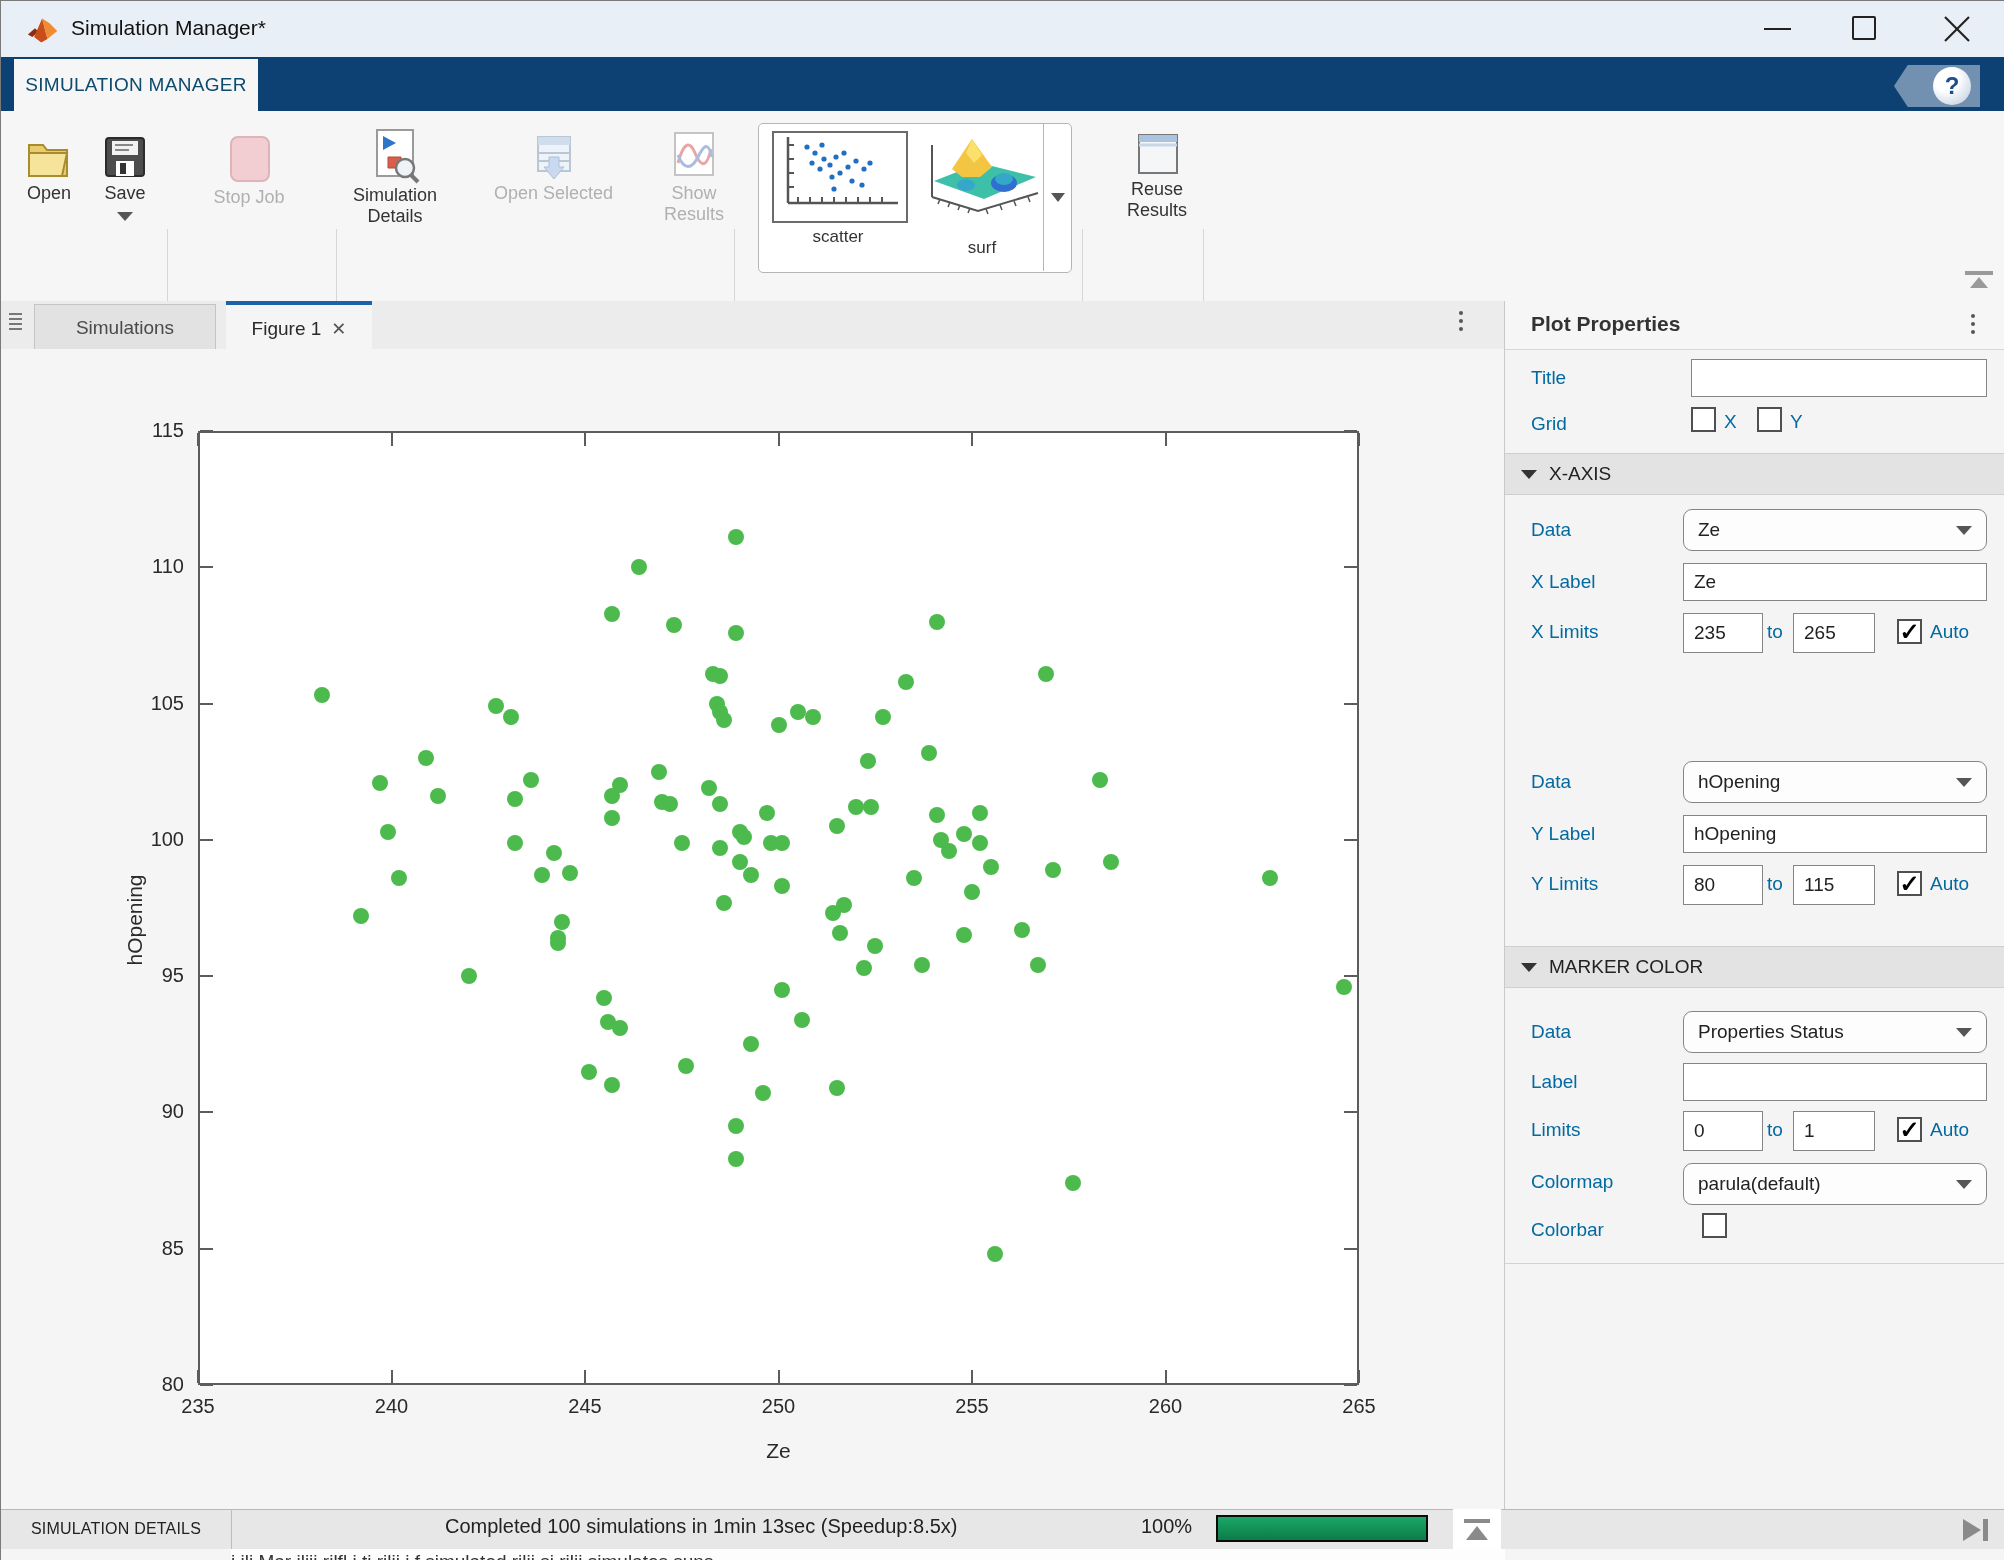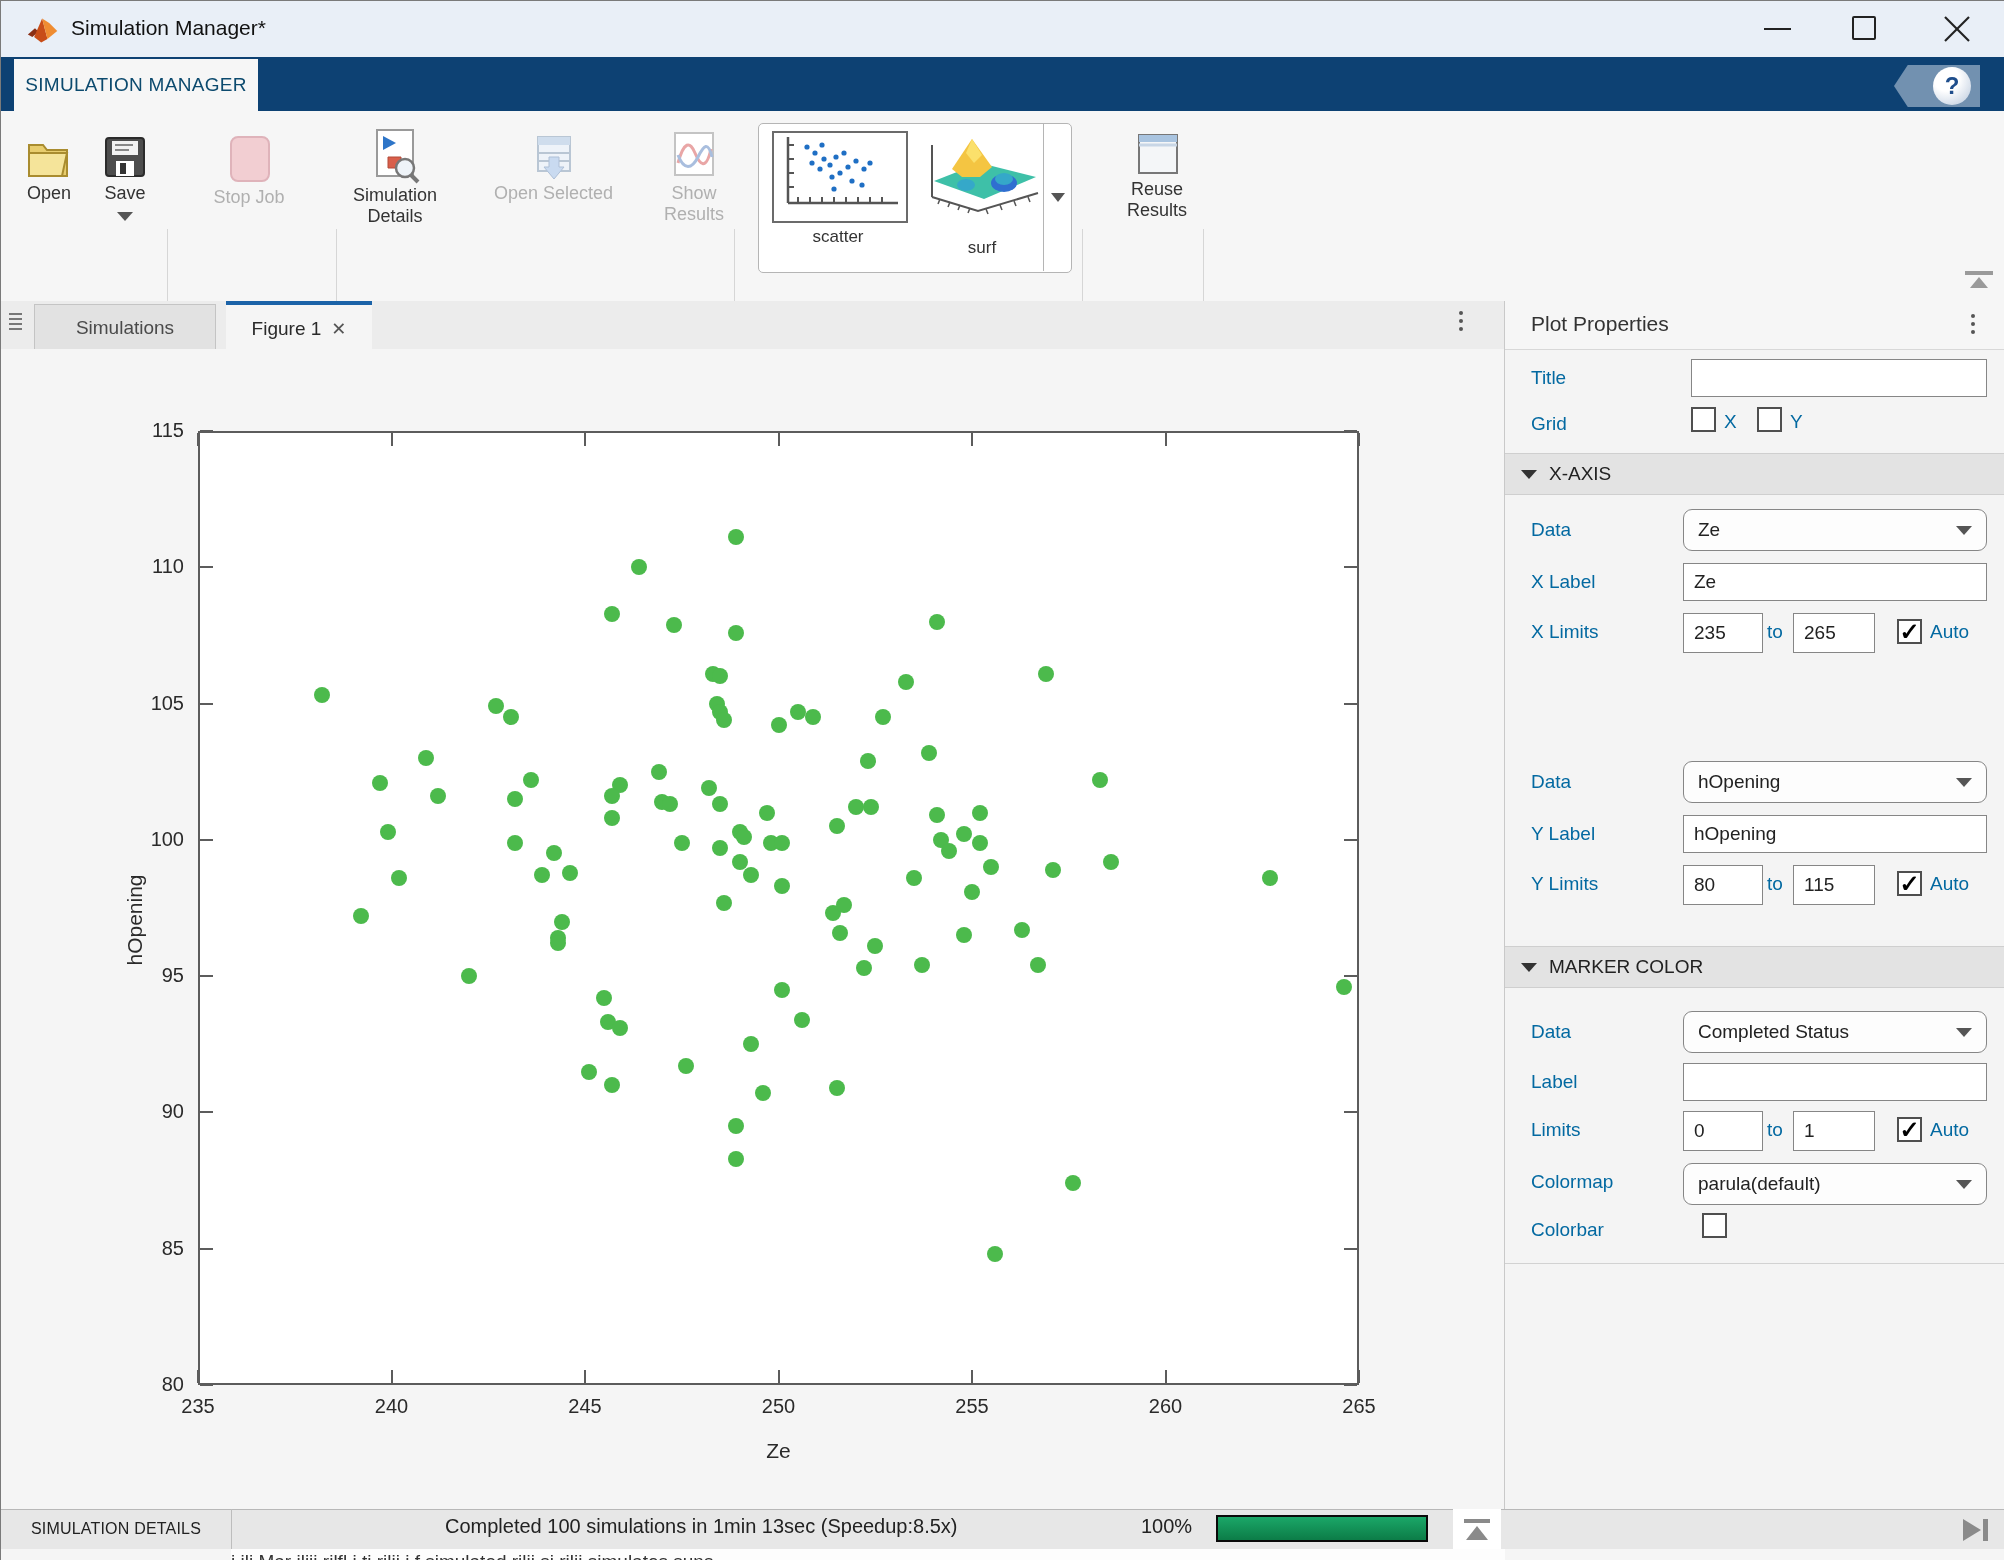--- a/index.html
+++ b/index.html
@@ -33,21 +33,21 @@
   
   #figure{left:0;top:348px;width:1503px;height:1160px;background:#f5f5f5;}
   #plotbox{left:197px;top:82px;width:1161px;height:954px;background:#fff;border:2px solid #5c5c5c;box-sizing:border-box;}
   .tick{background:#5c5c5c;}
   .ticklab{font-size:20px;color:#2a2a2a;}
   .axis-label{font-size:21px;color:#2a2a2a;}
   .dot{width:16px;height:16px;border-radius:50%;transform:translate(-50%,-50%);}
   
   #vdivider{left:1503px;top:300px;width:1px;height:1208px;background:#c9c9c9;}
   #panel{left:1504px;top:300px;width:500px;height:1208px;background:#f4f4f4;}
-  #panel-header{left:0;top:0;width:500px;height:48px;background:#f6f6f6;border-bottom:1px solid #d8d8d8;}
+  #panel-header{left:0;top:0;width:500px;height:48px;background:#f6f6f6;border-bottom:1px solid #d8d8d8;font-weight:bold;}
   #panel-title{left:26px;top:11px;font-size:21px;color:#333;}
   .prop-label{font-size:19px;color:#0369a1;}
   .pinput{position:absolute;border:1.5px solid #868686;background:#fff;font-size:19px;font-family:"Liberation Sans",sans-serif;padding:0 10px;color:#222;box-sizing:border-box;}
   .pselect{position:absolute;border:1.5px solid #868686;background:#fdfdfd;border-radius:9px;font-size:19px;color:#222;display:flex;align-items:center;padding:0 14px;box-sizing:border-box;justify-content:space-between;cursor:pointer;}
   .chk{position:absolute;width:25px;height:25px;background:#fff;border:2px solid #4f4f4f;box-sizing:border-box;display:flex;align-items:center;justify-content:center;font-size:24px;font-weight:bold;color:#000;line-height:1;cursor:pointer;}
   .sechead{position:absolute;left:0;width:500px;height:40px;background:#e3e3e3;border-top:1px solid #cfcfcf;border-bottom:1px solid #cfcfcf;display:flex;align-items:center;font-size:19px;color:#222;}
   .sechead .tri{width:0;height:0;border-left:8px solid transparent;border-right:8px solid transparent;border-top:9px solid #333;margin:0 12px 0 16px;}
   
   #statusbar{left:0;top:1508px;width:2004px;height:40px;background:#e7e7e7;border-top:1px solid #b8b8b8;box-sizing:border-box;}
   #status-left{left:0;top:1508px;width:230px;height:40px;border-right:1px solid #bdbdbd;display:flex;align-items:center;justify-content:center;font-size:16px;color:#222;letter-spacing:.2px;}
@@ -467,21 +467,21 @@
     <input class="pinput" style="left: 288px; top: 564px; width: 82px; height: 40px;" value="115">
     <div class="chk" style="left:392px;top:570px">✓</div>
     <div class="prop-label abs" style="left:425px;top:572px">Auto</div>
 
     <div class="sechead" style="top:645px">
         <span class="tri"></span>
         <span>MARKER COLOR</span>
       </div>
     <div class="prop-label abs" style="left:26px;top:720px">Data</div>
     <div class="pselect" style="left:178px;top:710px;width:304px;height:42px">
-      <span>Completed Status</span>
+      <span>Properties Status</span>
         <span class="ddarrow"></span>
     </div>
     <div class="prop-label abs" style="left:26px;top:770px">Label</div>
     <input class="pinput" style="left: 178px; top: 762px; width: 304px; height: 38px;" value="">
     <div class="prop-label abs" style="left:26px;top:818px">Limits</div>
     <input class="pinput" style="left: 178px; top: 810px; width: 80px; height: 40px;" value="0">
     <div class="prop-label abs" style="left:262px;top:818px">to</div>
     <input class="pinput" style="left: 288px; top: 810px; width: 82px; height: 40px;" value="1">
     <div class="chk" style="left:392px;top:816px">✓</div>
     <div class="prop-label abs" style="left:425px;top:818px">Auto</div>

